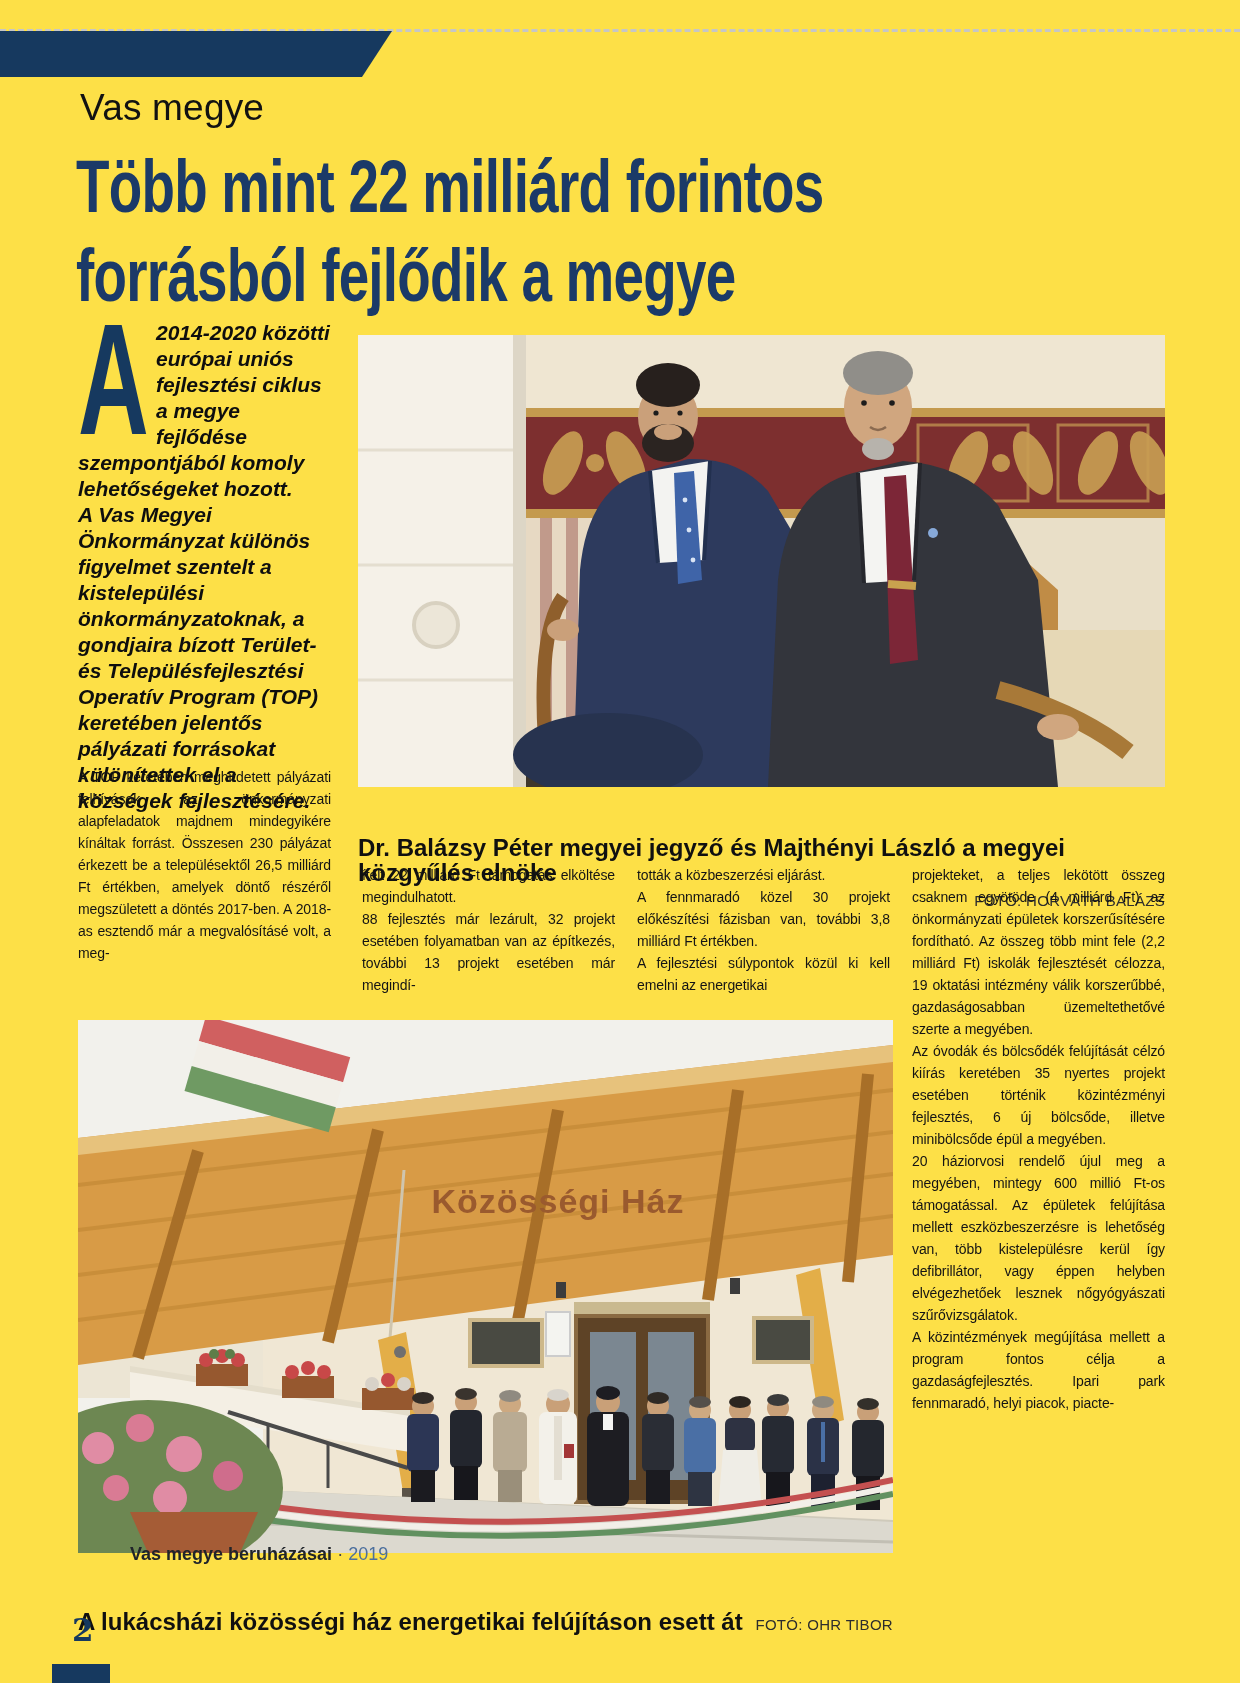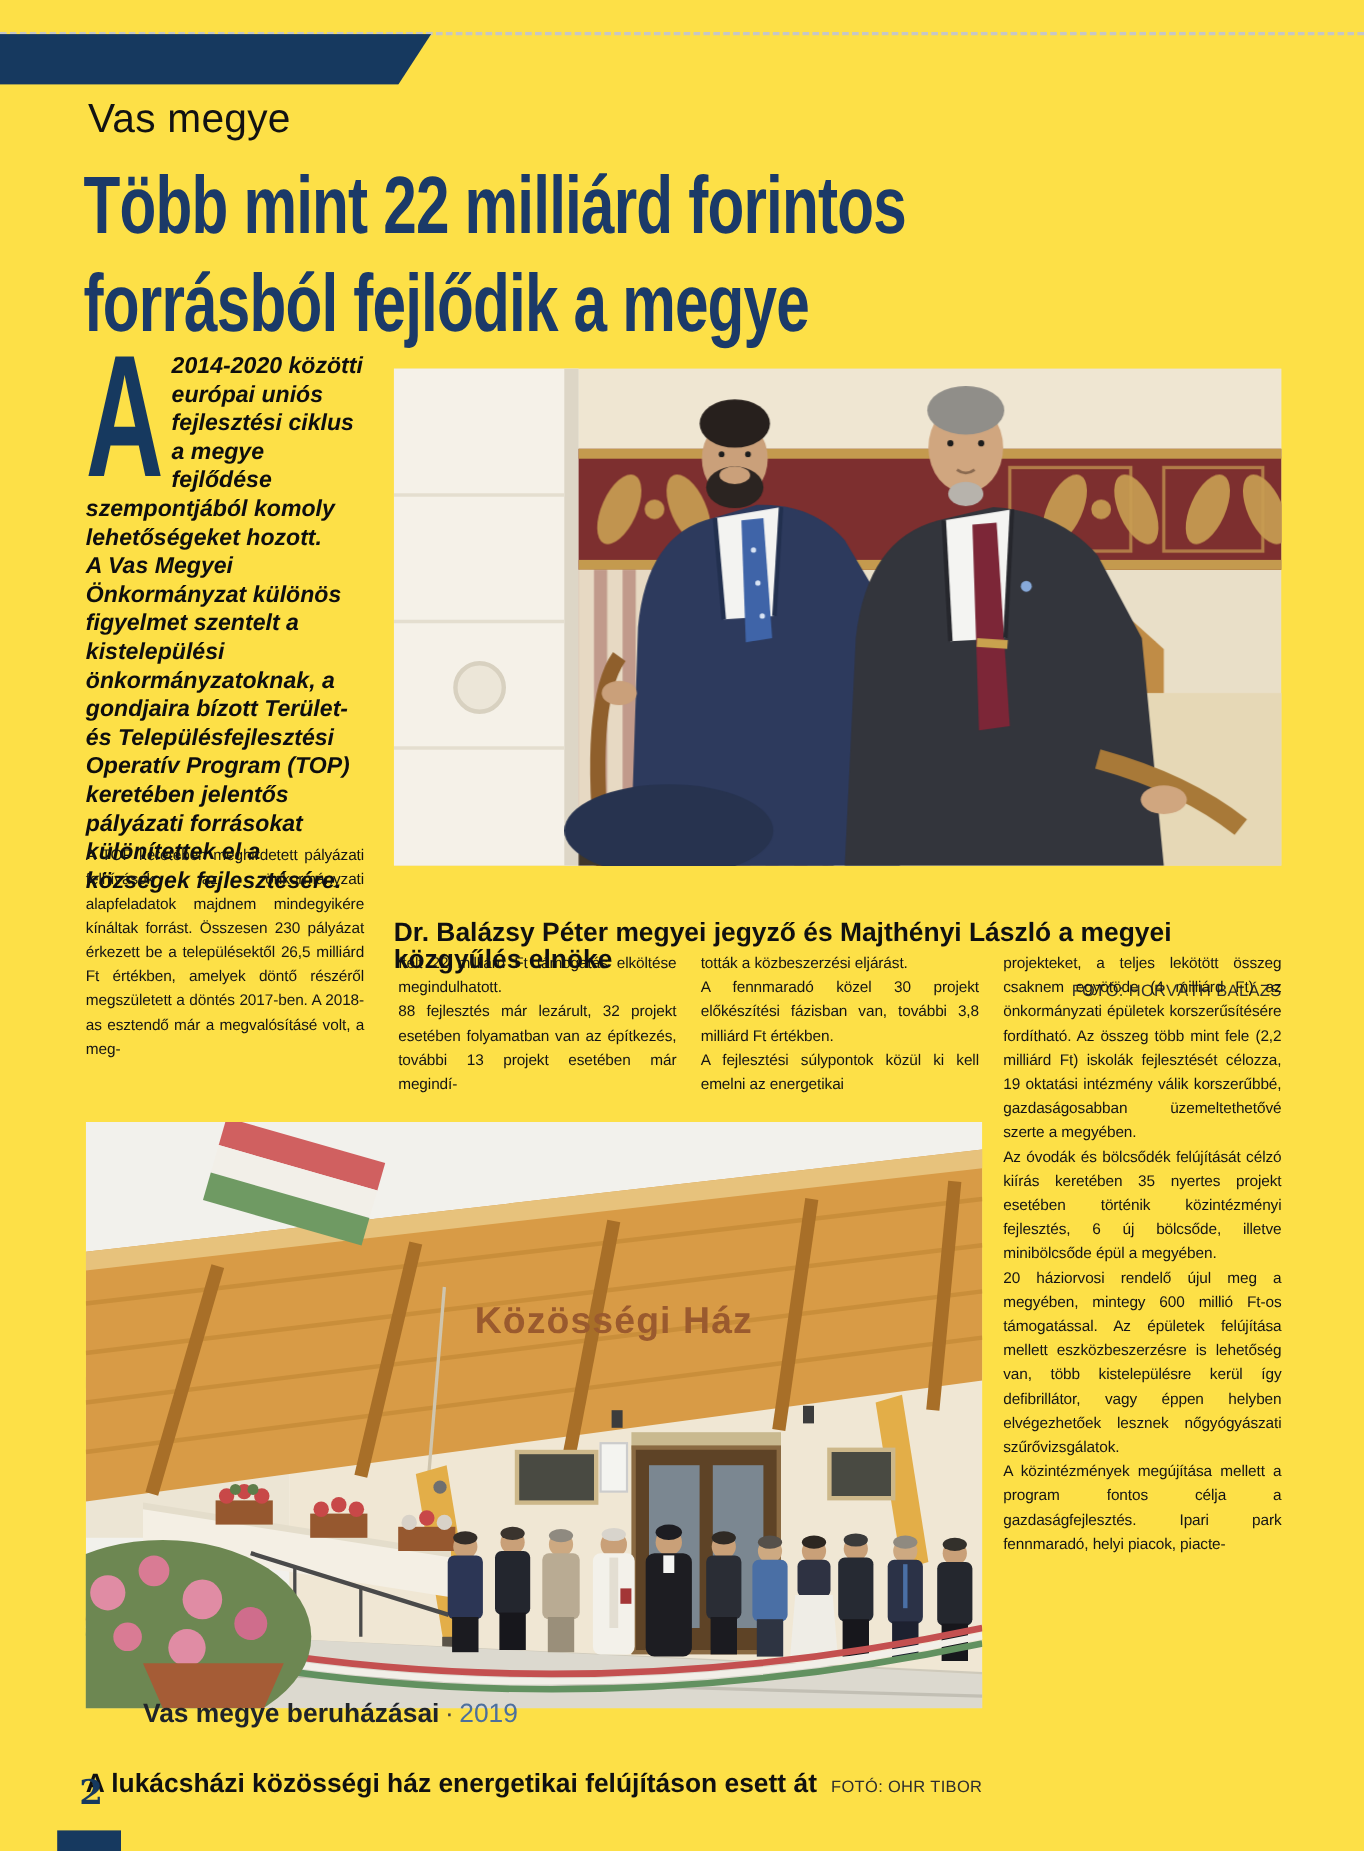--- a/index.html
+++ b/index.html
@@ -60,21 +60,21 @@
   }
   .sign-overlay {
     position:absolute; left:330px; top:162px; width:300px; text-align:center;
     font-weight:bold; font-size:34px; color:#9a5a2e; letter-spacing:1px;
   }
   .footer-pagenum {
     position:absolute; left:72px; top:1612px;
     font-family:"DejaVu Serif", serif; font-weight:bold;
     font-size:31px; color:#16395f;
   }
-  .footer-line { position:absolute; left:130px; top:1544px; font-size:24px; }
+  .footer-line { position:absolute; left:130px; top:1544px; font-size:18px; }
   .footer-pub  { font-weight:bold; color:#20242a; }
   .footer-sep  { color:#444; padding:0 5px; }
   .footer-year { color:#4c6f9d; }
   .corner-block {
     position:absolute; left:52px; top:1664px; width:58px; height:19px;
     background:#16395f;
   }
 </style>
 </head>
 <body>

